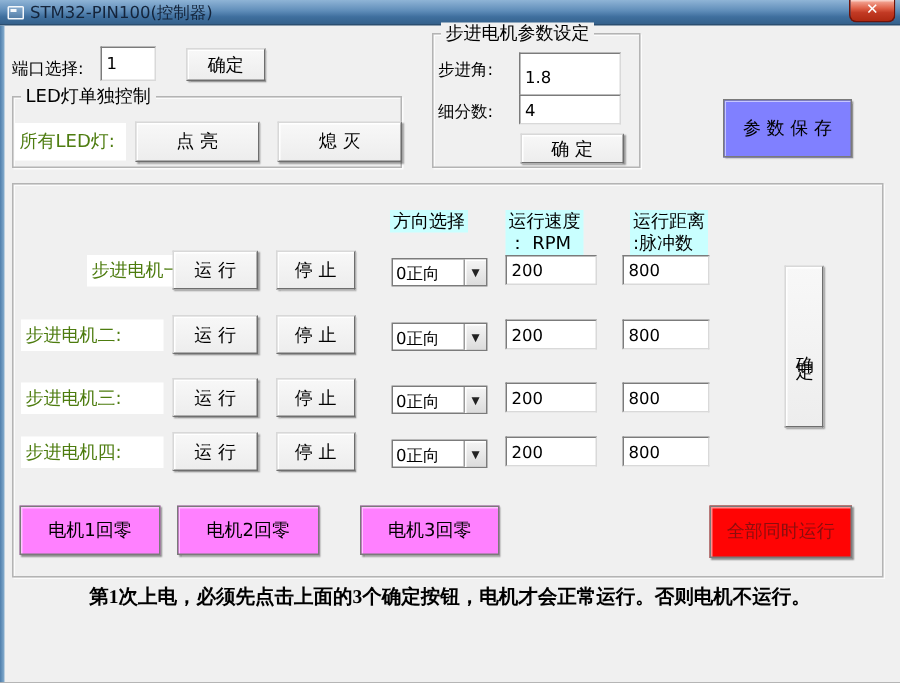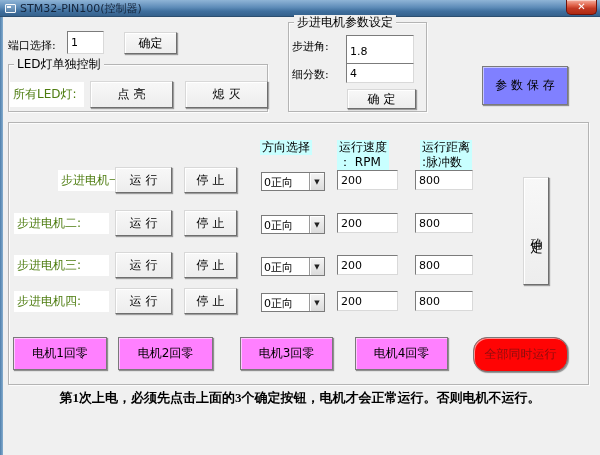--- a/index.html
+++ b/index.html
@@ -152,19 +152,18 @@
     <span class="combo-arrow">▼</span>
   </div>
   <input class="tbox" style="left: 337px; top: 291px; width: 61px; height: 20px;" value="200">
   <input class="tbox" style="left: 415px; top: 291px; width: 58px; height: 20px;" value="800">
 
   <div class="btn vbtn" style="left:523px; top:177px; width:26px; height:108px;">确定</div>
 
   <div class="cbtn" style="left: 13px; top: 337px; width: 94px; height: 33px; background-color: rgb(255, 128, 255);">电机1回零</div>
   <div class="cbtn" style="left: 118px; top: 337px; width: 95px; height: 33px; background-color: rgb(255, 128, 255);">电机2回零</div>
   <div class="cbtn" style="left: 240px; top: 337px; width: 93px; height: 33px; background-color: rgb(255, 128, 255);">电机3回零</div>
-  <div class="cbtn" style="left: 355px; top: 337px; width: 93px; height: 33px; background-color: rgb(255, 128, 255);">电机4回零</div>
 
-  <div class="cbtn" style="left: 473px; top: 337px; width: 95px; height: 35px; background-color: rgb(255, 4, 4); color: rgb(139, 14, 14); border-radius: 14px;">全部同时运行</div>
+  <div class="cbtn" style="left: 473px; top: 337px; width: 95px; height: 35px; background-color: rgb(255, 4, 4); color: rgb(139, 14, 14);">全部同时运行</div>
 
   <div class="footer-note">第1次上电，必须先点击上面的3个确定按钮，电机才会正常运行。否则电机不运行。</div>
 
 </div>
 
 </body></html>

